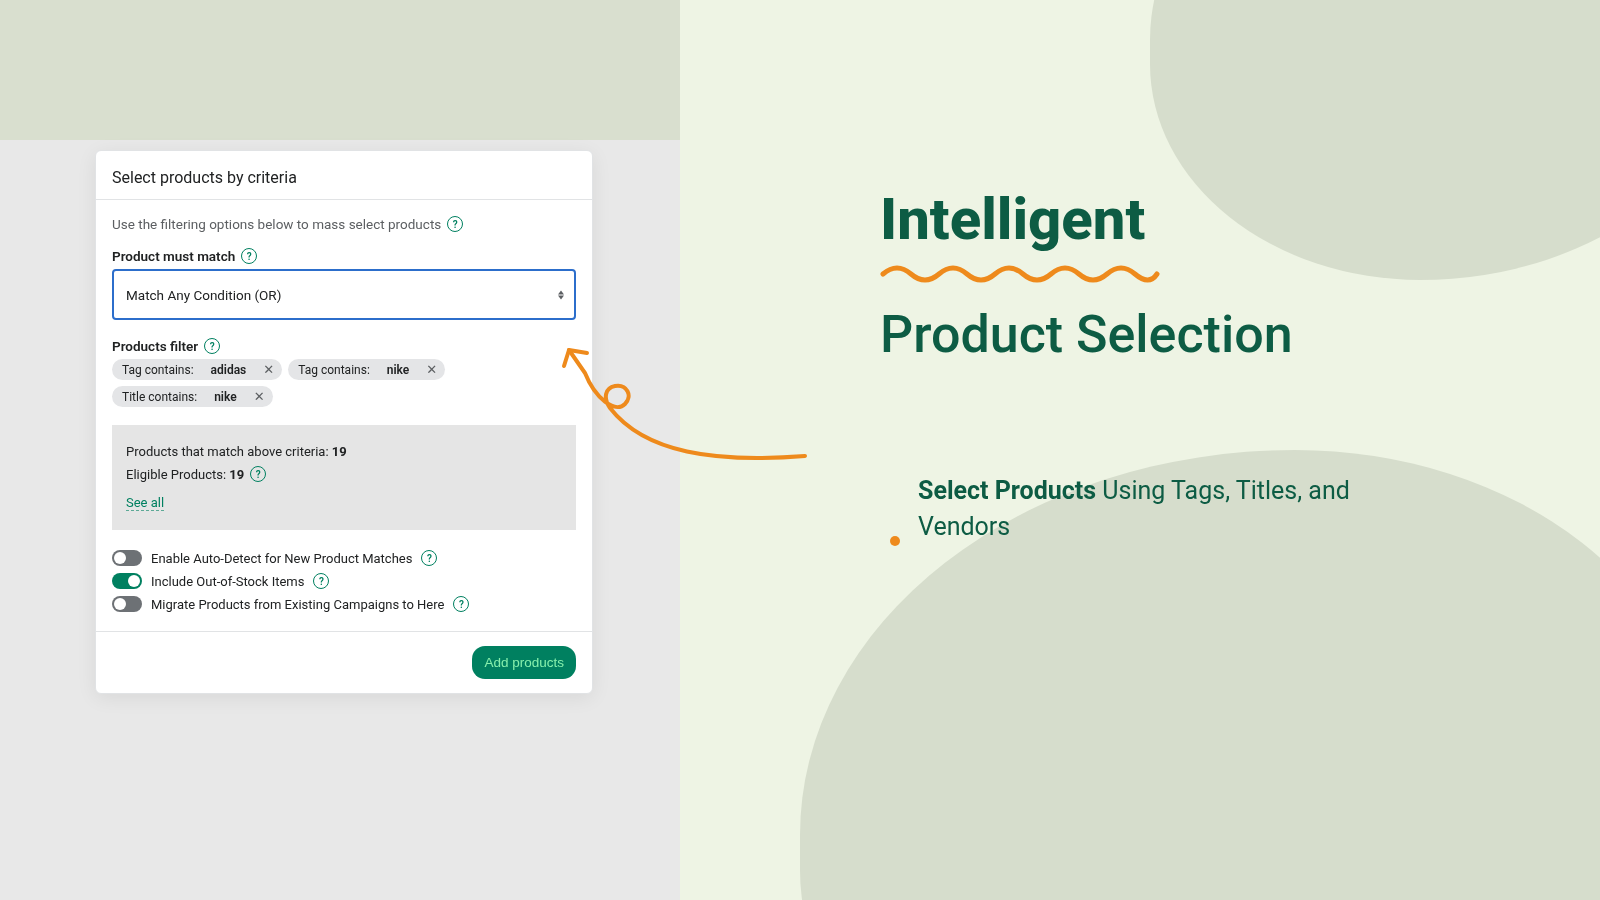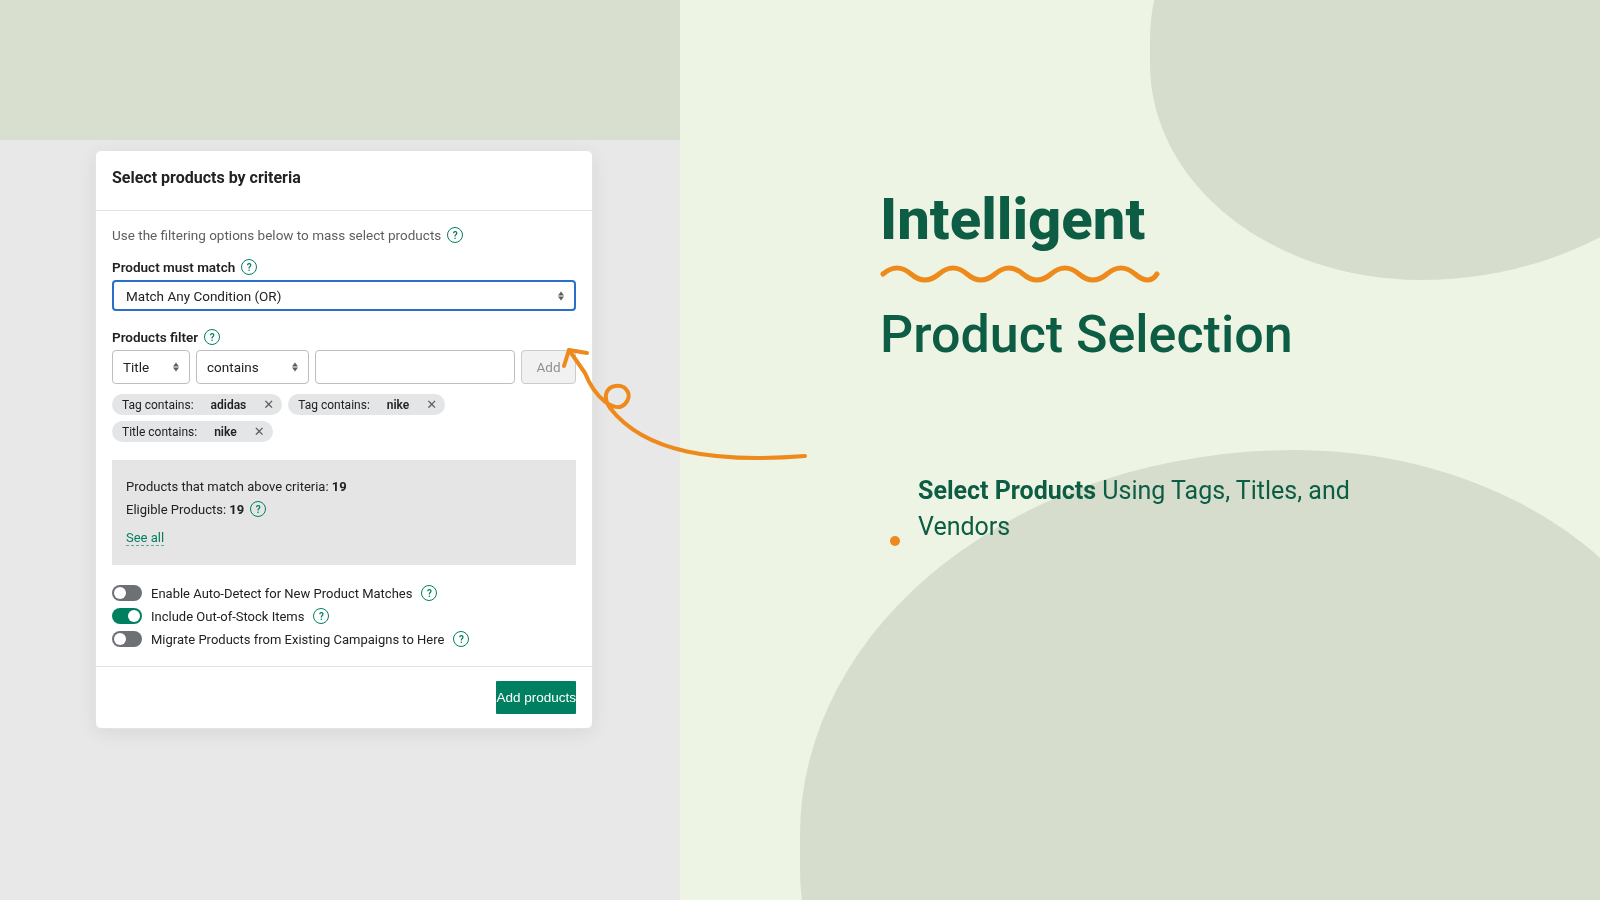--- a/index.html
+++ b/index.html
@@ -2,26 +2,26 @@
 <html><head>
 <meta charset="utf-8">
 <style>
 *{box-sizing:border-box;margin:0;padding:0}
 body{font-family:-apple-system,BlinkMacSystemFont,'Segoe UI',Roboto,sans-serif;width:1600px;height:900px;background:#eef4e4;overflow:hidden;position:relative}
 .bg-grey{position:absolute;top:0;left:0;width:680px;height:280px;background:#d9dfcf;border-radius:0 0 8px 0}
 .bg-grey2{position:absolute;top:140px;left:0;width:680px;height:760px;background:#e8e8e8}
 .blob-top{position:absolute;top:-200px;right:-150px;width:600px;height:480px;background:#d6ddcc;border-radius:50% 40% 55% 45%}
 .blob-bottom{position:absolute;bottom:-250px;right:-100px;width:900px;height:700px;background:#d6ddcc;border-radius:55% 45% 50% 40%}
 .panel{position:absolute;left:95px;top:150px;width:498px;background:#fff;border:1px solid #e1e3e5;border-radius:6px;box-shadow:0 4px 20px rgba(0,0,0,0.07);z-index:10}
-.panel-header{padding:17px 16px 23px;border-bottom:1px solid #e1e3e5;font-size:16px;font-weight:700;color:#202223}
+.panel-header{padding:17px 16px 12px;border-bottom:1px solid #e1e3e5;font-size:16px;font-weight:400;color:#202223}
 .panel-body{padding:16px 16px 12px}
 .body-label{font-size:13.5px;color:#5c5f62;margin-bottom:16px;display:flex;align-items:flex-start;gap:6px}
 .field-label{font-size:13.5px;font-weight:600;color:#202223;margin-bottom:5px;display:flex;gap:6px}
 .help{display:inline-flex;align-items:center;justify-content:center;width:16px;height:16px;border:1.3px solid #008060;border-radius:50%;color:#008060;font-size:10px;font-weight:600;cursor:help}
-.select-focus{width:100%;height:31px;border:2px solid #2c6ecb;border-radius:4px;background:#fff;padding:0 30px 0 12px;font-size:13.5px;color:#202223;display:flex;align-items:center;position:relative;margin-bottom:18px}
+.select-focus{width:100%;height:51px;border:2px solid #2c6ecb;border-radius:4px;background:#fff;padding:0 30px 0 12px;font-size:13.5px;color:#202223;display:flex;align-items:center;position:relative;margin-bottom:18px}
 .select-plain{height:34px;border:1px solid #babfc3;border-radius:4px;background:#fff;padding:0 28px 0 10px;font-size:13.5px;color:#202223;display:flex;align-items:center;position:relative}
 .sel-arrows{position:absolute;right:10px;top:50%;transform:translateY(-50%);display:flex;flex-direction:column;gap:1px}
 .sel-arrows span{width:0;height:0;border-left:3.5px solid transparent;border-right:3.5px solid transparent}
 .sel-arrows .up{border-bottom:4px solid #5c5f62}
 .sel-arrows .dn{border-top:4px solid #5c5f62}
 .filter-row{display:flex;gap:6px;margin-bottom:10px}
 .filter-row>div:nth-child(1){width:78px}
 .filter-row>div:nth-child(2){width:113px}
 .text-input{flex:1;height:34px;border:1px solid #babfc3;border-radius:4px;background:#fff}
 .add-btn{width:55px;height:34px;border:1px solid #c9cccf;border-radius:4px;background:#f1f1f1;color:#8c9196;font-size:13.5px;display:flex;align-items:center;justify-content:center;cursor:not-allowed}
@@ -34,21 +34,21 @@
 .stat-line b{font-weight:700}
 .see-all{font-size:13px;color:#008060;border-bottom:1px dashed rgba(0,128,96,0.6);display:inline-block;cursor:pointer;margin-top:6px}
 .toggle-row{display:flex;align-items:flex-end;gap:9px;margin-bottom:7px;font-size:13px;color:#202223}
 .toggle{width:30px;height:16px;border-radius:10px;position:relative;cursor:pointer;flex-shrink:0}
 .toggle.off{background:#6d7175}
 .toggle.on{background:#008060}
 .toggle::after{content:"";position:absolute;width:12px;height:12px;background:#fff;border-radius:50%;top:2px}
 .toggle.off::after{left:2px}
 .toggle.on::after{right:2px}
 .panel-footer{border-top:1px solid #e1e3e5;padding:14px 16px;display:flex;justify-content:flex-end}
-.primary-btn{background:#008060;border:none;color:#ffffff;font-size:13.5px;font-weight:500;padding:9px 0;border-radius:1px;cursor:pointer}
+.primary-btn{background:#008060;border:none;color:#86efac;font-size:13.5px;font-weight:500;padding:9px 12px;border-radius:13px;cursor:pointer}
 .marketing{position:absolute;right:60px;top:190px;width:660px;z-index:5}
 .h1a{font-size:58px;font-weight:800;color:#0d5c44;line-height:1;margin-bottom:8px}
 .h1b{font-size:52px;font-weight:500;color:#0d5c44;line-height:1.1;margin-top:18px}
 .squiggle{width:280px;height:24px;margin-top:4px}
 .bullet-row{display:flex;align-items:flex-end;gap:18px;margin-top:110px;margin-left:10px}
 .bullet-dot{width:10px;height:10px;border-radius:50%;background:#ee8a1c;margin-top:10px;flex-shrink:0}
 .bullet-text{font-size:25px;color:#0d5c44;line-height:1.45;max-width:460px}
 .bullet-text b{font-weight:700}
 .arrow-svg{position:absolute;left:555px;top:338px;width:260px;height:130px;z-index:15;pointer-events:none}
 </style>
@@ -77,38 +77,20 @@
       <span>Match Any Condition (OR)</span>
       <span class="sel-arrows">
           <span class="up"></span>
           <span class="dn"></span>
         </span>
     </div>
 
     <div class="field-label">
       <span>Products filter</span>
       <span class="help">?</span>
-    </div>
-    <div class="filter-row">
-      <div class="select-plain">
-        <span>Title</span>
-        <span class="sel-arrows">
-            <span class="up"></span>
-            <span class="dn"></span>
-          </span>
-      </div>
-      <div class="select-plain">
-        <span>contains</span>
-        <span class="sel-arrows">
-            <span class="up"></span>
-            <span class="dn"></span>
-          </span>
-      </div>
-      <div class="text-input"></div>
-      <div class="add-btn">Add</div>
     </div>
 
     <div class="chips">
       <span class="chip">
         <span>Tag contains: </span>
           <b>adidas</b>
         <span class="chip-x">✕</span>
       </span>
       <span class="chip">
         <span>Tag contains: </span>

